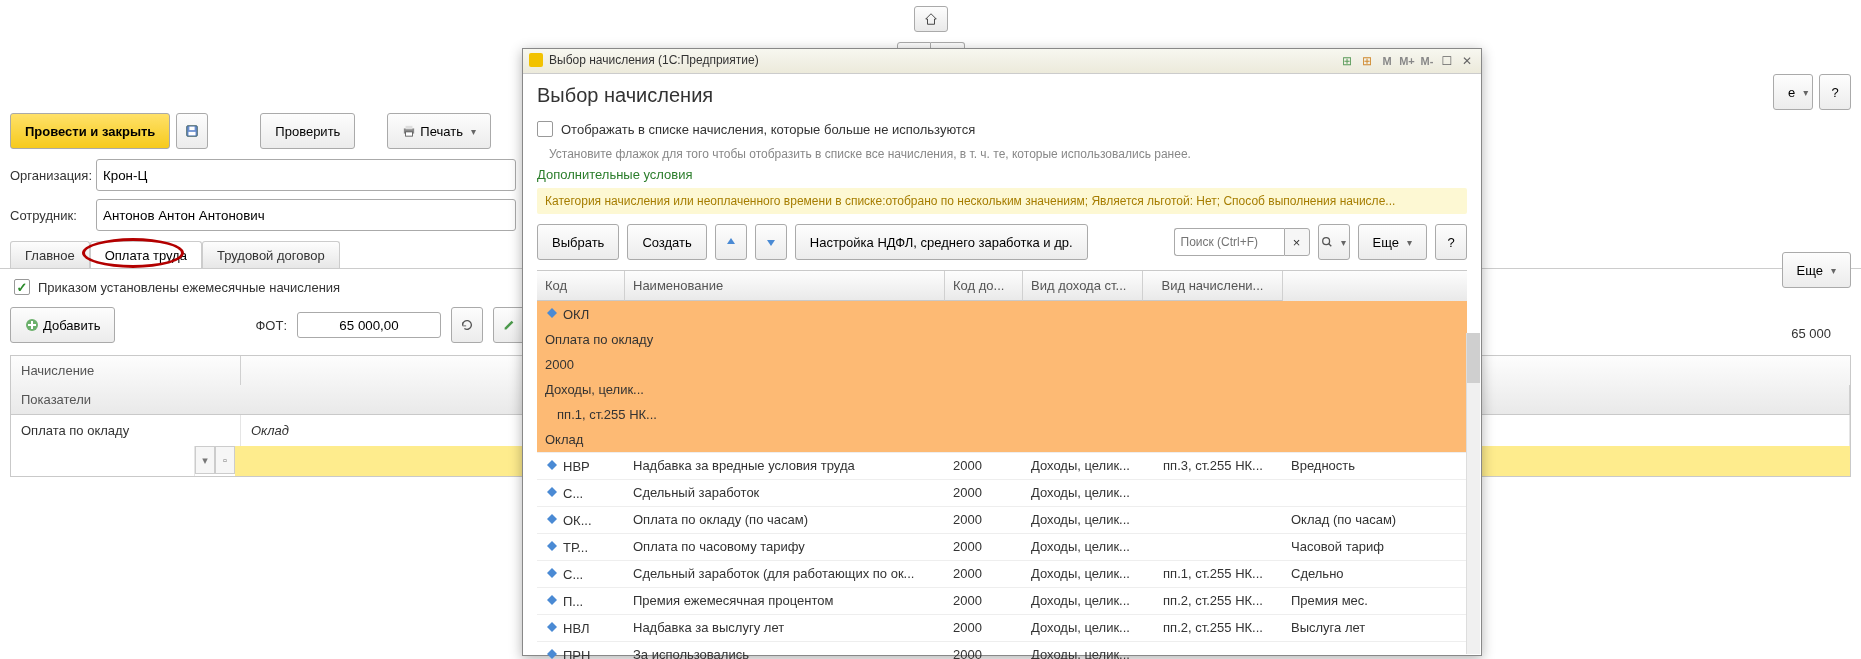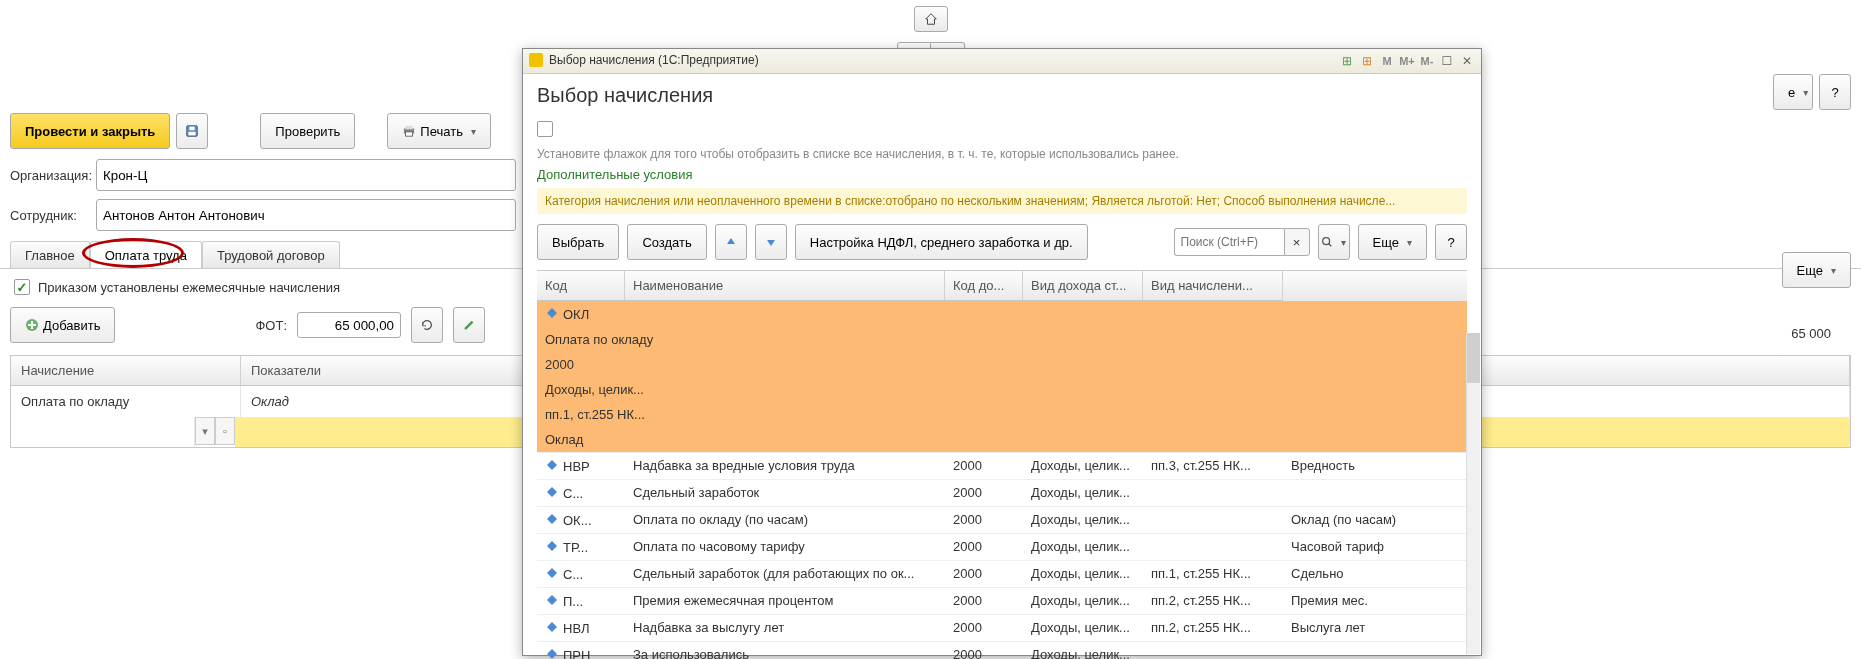--- a/index.html
+++ b/index.html
@@ -18,23 +18,23 @@
   .tabs { display: flex; padding: 6px 10px 0 10px; border-bottom: 1px solid #ccc; position: relative; }
   .tab { border: 1px solid #ccc; border-bottom: none; padding: 6px 14px 5px 14px; background: linear-gradient(#fdfdfd,#e7e7e7); cursor: pointer; border-radius: 3px 3px 0 0;}
   .tab.active { background: #fff; color: #000; }
   .highlight-ellipse { position: absolute; border: 3px solid #b30000; border-radius: 50%; width: 102px; height: 30px; left: 82px; top: 3px; pointer-events: none;}
   .check-row { display: flex; align-items: center; gap: 8px; padding: 10px 10px 6px 14px; }
   .checkbox { width: 16px; height: 16px; border: 1px solid #999; display: flex; align-items: center; justify-content: center; border-radius: 2px;}
   .checkbox.checked::after { content: '✓'; color: #2a8a2a; font-weight: bold; font-size: 13px; }
   .subtool { display: flex; align-items: center; gap: 10px; padding: 6px 10px; }
   .subtool .btn-add svg { width: 14px; height: 14px; }
   .fot-label { margin-left: 130px; }
-  .fot-val { border: 1px solid #aaa; border-radius: 3px; padding: 3px 6px; height: 26px; width: 104px; text-align: right; }
+  .fot-val { border: 1px solid #aaa; border-radius: 3px; padding: 3px 6px; height: 26px; width: 144px; text-align: center; }
   .grid { margin: 6px 10px; border: 1px solid #c9c9c9; }
-  .grid-hdr { display: flex; background: linear-gradient(#fdfdfd,#e9e9e9); border-bottom: 1px solid #c9c9c9; }
+  .grid-hdr { display: flex; background: linear-gradient(#fdfdfd,#e9e9e9); border-bottom: 1px solid #c9c9c9; flex-direction: column; }
   .grid-hdr > div { padding: 7px 10px; border-right: 1px solid #d0d0d0; color: #555;}
   .col1 { width: 230px; }
   .col2 { flex: 1; }
   .grid-row { display: flex; }
   .grid-row > div { padding: 8px 10px; border-right: 1px solid #e5e5e5; }
   .italic { font-style: italic; }
   .grid-yellow { height: 30px; display: flex; }
   .yellow-cell { height: 30px; }
   .narrow-btns { display: flex; gap: 0; }
   .tiny-btn { width: 20px; height: 28px; border: 1px solid #ccc; background: #f6f6f6; display: flex; align-items: center; justify-content: center; font-size: 11px; color: #777; }
@@ -43,36 +43,36 @@
   .right-num { position: absolute; right: 30px; top: 326px; text-align: right;}
 
   
   .dialog { position: absolute; left: 522px; top: 48px; width: 960px; height: 608px; border: 1px solid #888; background: #fff; box-shadow: 0 3px 12px rgba(0,0,0,0.3); }
   .dlg-title { display: flex; align-items: flex-start; padding: 4px 6px; background: linear-gradient(#f7f7f0,#eceadb); border-bottom: 1px solid #ccc; font-size: 12px; color: #333; }
   .dlg-title-icons { margin-left: auto; display: flex; gap: 4px; align-items: center; }
   .dlg-win-icon { width: 16px; height: 16px; display: flex; align-items: center; justify-content: center; cursor: pointer; font-size: 12px; color: #666; }
   .m-btn { font-size: 11px; font-weight: bold; color: #888; padding: 0 2px; }
   .dlg-body { padding: 10px 14px 0 14px; }
   .dlg-heading { font-size: 20px; margin-bottom: 10px; }
-  .hint { color: #888; font-size: 12px; margin: 6px 0; }
+  .hint { color: #888; font-size: 12px; margin: 6px 12px; }
   .link-green { color: #2b7d2b; cursor: pointer; }
   .filter-yellow { background: #fdf8d3; padding: 6px 8px; color: #a67d00; font-size: 12px; border-radius: 2px;}
   .dlg-tool { display: flex; align-items: center; gap: 8px; padding: 10px 0; }
   .spacer { flex: 1; }
   .search-box { display: flex; align-items: center; }
   .search-box input { border: 1px solid #aaa; border-right: none; border-radius: 3px 0 0 3px; height: 28px; width: 110px; padding: 0 6px; font-size: 12px; color: #999;}
   .search-clear { border: 1px solid #aaa; border-radius: 0 3px 3px 0; width: 26px; height: 28px; display: flex; align-items: center; justify-content: center; background: #f6f6f6; cursor: pointer;}
   .dlg-grid { border-top: 1px solid #c9c9c9; }
   .dlg-cols { display: flex; background: linear-gradient(#fdfdfd,#e9e9e9); }
   .dlg-cols > div { padding: 7px 8px; border-right: 1px solid #d0d0d0; border-bottom: 1px solid #c9c9c9; color: #555; overflow: hidden; white-space: nowrap;}
   .dc-code { width: 88px; }
   .dc-name { width: 320px; }
   .dc-kod { width: 78px; }
   .dc-vid { width: 120px; }
-  .dc-vn { width: 140px; }
+  .dc-vn { width: 140px; text-align: center; }
   .dc-kn { flex: 1; }
   .dlg-scroll { position: absolute; right: 1px; width: 14px; top: 284px; bottom: 1px; background: #f0f0f0; border-left: 1px solid #ddd;}
   .dlg-scroll-thumb { position: absolute; top: 0; width: 100%; height: 50px; background: #cfcfcf;}
   .dlg-row { display: flex; border-bottom: 1px solid #eee; }
   .dlg-row > div { padding: 5px 8px; overflow: hidden; white-space: nowrap; text-overflow: ellipsis;}
   .dlg-row.sel { background: #fdba74; flex-direction: column; }
   .row-icon { width: 14px; height: 14px; display: inline-flex; align-items: center; justify-content: center; margin-right: 4px;}
   .row-icon svg { width: 12px; height: 12px; }
   .arrow-btn svg { width: 12px; height: 12px; }
   .chev-down::after { content: '▾'; margin-left: 4px; color: #666; font-size: 10px;}
@@ -210,20 +210,21 @@
       <div class="dlg-win-icon m-btn">M+</div>
       <div class="dlg-win-icon m-btn">M-</div>
       <div class="dlg-win-icon">☐</div>
       <div class="dlg-win-icon">✕</div>
     </div>
   </div>
   <div class="dlg-body">
     <div class="dlg-heading">Выбор начисления</div>
     <div class="check-row" style="padding:4px 0;">
       <div class="checkbox"></div>
+      <div>Отображать в списке начисления, которые больше не используются</div>
     </div>
     <div class="hint">Установите флажок для того чтобы отобразить в списке все начисления, в т. ч. те, которые использовались ранее.</div>
     <div class="link-green" style="margin:6px 0;">Дополнительные условия</div>
     <div class="filter-yellow">Категория начисления или неоплаченного времени в списке:отобрано по нескольким значениям; Является льготой: Нет; Способ выполнения начисле...</div>
 
     <div class="dlg-tool">
       <button class="btn">Выбрать</button>
       <button class="btn">Создать</button>
       <button class="btn icon-btn arrow-btn">
           <svg viewBox="0 0 12 12">

